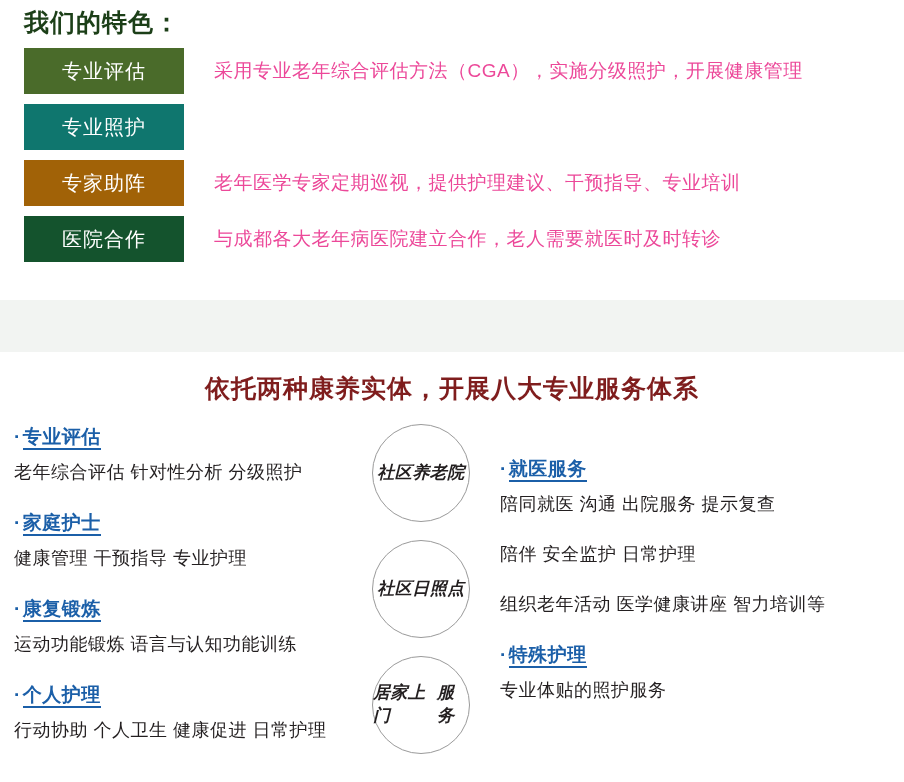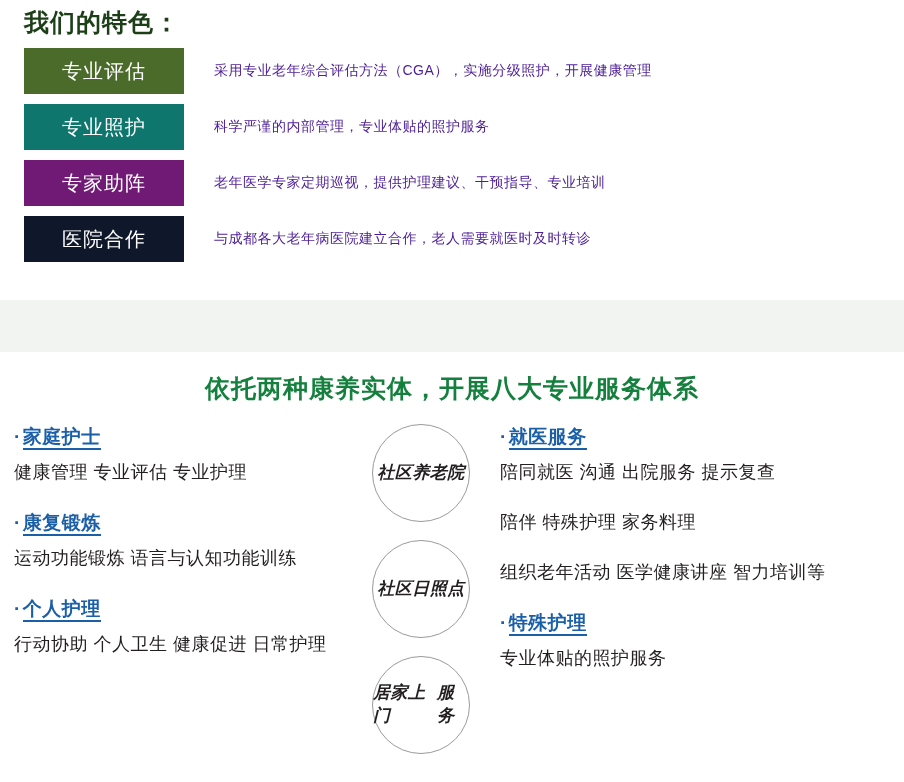--- a/index.html
+++ b/index.html
@@ -50,22 +50,22 @@
     line-height: 46px;
     text-align: center;
     color: #ffffff;
     font-size: 20px;
     letter-spacing: 1px;
     flex: 0 0 160px;
     box-sizing: border-box;
   }
   .feature-text {
     margin-left: 30px;
-    font-size: 14px;
-    color: #4c1d95;
+    font-size: 19px;
+    color: #ec4899;
     letter-spacing: 0.5px;
     white-space: nowrap;
   }
 
   
   #separator-band {
     position: absolute;
     left: 0;
     top: 300px;
     width: 904px;
@@ -82,31 +82,31 @@
     height: 430px;
   }
   #services-title {
     position: absolute;
     left: 0;
     top: 20px;
     width: 904px;
     text-align: center;
     font-size: 25px;
     font-weight: bold;
-    color: #15803d;
+    color: #7f1d1d;
     letter-spacing: 1px;
   }
 
   .service-col {
     position: absolute;
     top: 72px;
     width: 350px;
   }
   #services-left-column { left: 14px; }
-  #services-right-column { left: 500px; }
+  #services-right-column { left: 500px; margin-top: 32px; }
 
   .service-item { margin-bottom: 26px; }
   .service-item-head {
     font-size: 19px;
     font-weight: bold;
     color: #1b5fa8;
     letter-spacing: 0.5px;
     margin-bottom: 10px;
   }
   .service-bullet {
@@ -162,50 +162,55 @@
 
   <div id="features-list">
 
     <div class="feature-row">
       <div class="feature-tag" style="background:#4a6b2a">专业评估</div>
       <div class="feature-text">采用专业老年综合评估方法（CGA），实施分级照护，开展健康管理</div>
     </div>
 
     <div class="feature-row">
       <div class="feature-tag" style="background:#0f766e">专业照护</div>
-      <div class="feature-text">科学严谨的内部管理，专业体贴的照护服务</div>
-    </div>
-
-    <div class="feature-row">
-      <div class="feature-tag" style="background:#701a75">专家助阵</div>
+    </div>
+
+    <div class="feature-row">
+      <div class="feature-tag" style="background:#a16207">专家助阵</div>
       <div class="feature-text">老年医学专家定期巡视，提供护理建议、干预指导、专业培训</div>
     </div>
 
     <div class="feature-row">
-      <div class="feature-tag" style="background:#0f172a">医院合作</div>
+      <div class="feature-tag" style="background:#14532d">医院合作</div>
       <div class="feature-text">与成都各大老年病医院建立合作，老人需要就医时及时转诊</div>
     </div>
 
   </div>
 </div>
 
 <div id="separator-band"></div>
 
 <div id="services-section">
 
   <div id="services-title">依托两种康养实体，开展八大专业服务体系</div>
 
   <div id="services-left-column" class="service-col">
 
+    <div class="service-item">
+      <div class="service-item-head">
+        <span class="service-bullet">·</span><span class="svc-label">专业评估</span>
+      </div>
+      <div class="service-item-desc">老年综合评估 针对性分析 分级照护</div>
+    </div>
 
     <div class="service-item">
       <div class="service-item-head">
         <span class="service-bullet">·</span><span class="svc-label">家庭护士</span>
       </div>
-      <div class="service-item-desc">健康管理 专业评估 专业护理</div>
+      <div class="service-item-desc">健康管理 干预指导 专业护理</div>
     </div>
 
     <div class="service-item">
       <div class="service-item-head">
         <span class="service-bullet">·</span><span class="svc-label">康复锻炼</span>
       </div>
       <div class="service-item-desc">运动功能锻炼 语言与认知功能训练</div>
     </div>
 
     <div class="service-item">
@@ -239,21 +244,21 @@
   <div id="services-right-column" class="service-col">
 
     <div class="service-item">
       <div class="service-item-head">
         <span class="service-bullet">·</span><span class="svc-label">就医服务</span>
       </div>
       <div class="service-item-desc">陪同就医 沟通 出院服务 提示复查</div>
     </div>
 
     <div class="service-item">
-      <div class="service-item-desc">陪伴 特殊护理 家务料理</div>
+      <div class="service-item-desc">陪伴 安全监护 日常护理</div>
     </div>
 
     <div class="service-item">
       <div class="service-item-desc">组织老年活动 医学健康讲座 智力培训等</div>
     </div>
 
     <div class="service-item">
       <div class="service-item-head">
         <span class="service-bullet">·</span><span class="svc-label">特殊护理</span>
       </div>

